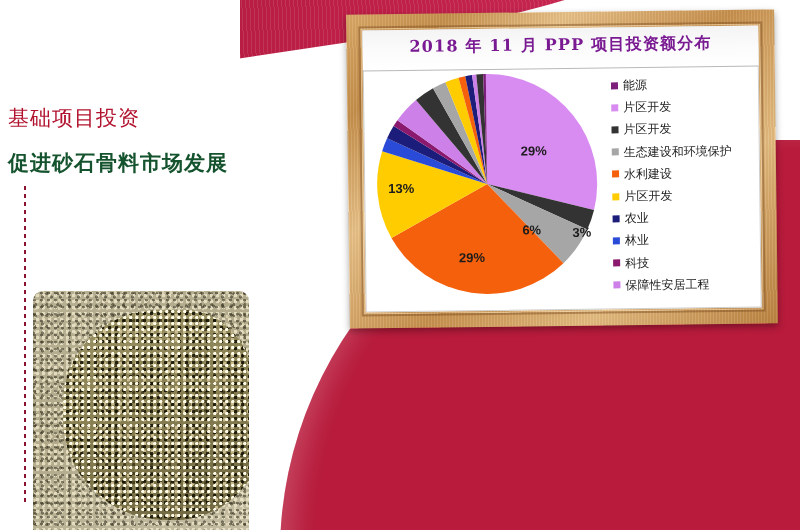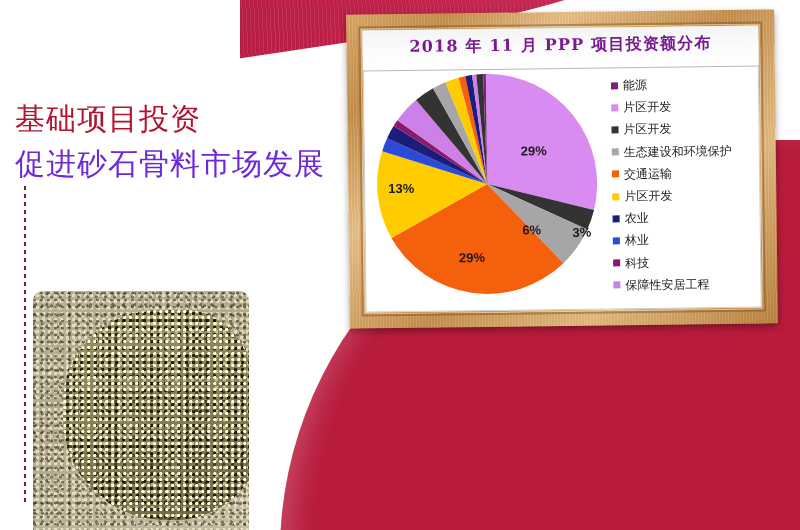--- a/index.html
+++ b/index.html
@@ -34,26 +34,26 @@
     border-radius:78% 0 0 0/96% 0 0 0;
   }
   .swoosh-bot-soft{
     position:absolute;right:-40px;bottom:-40px;width:560px;height:430px;
     border-radius:78% 0 0 0/96% 0 0 0;
     box-shadow:inset 14px -10px 26px rgba(255,255,255,.18);
   }
 
   
   .headline{
-    position:absolute;left:15px;top:96px;width:350px;z-index:6;
-    color:#b2132f;font-size:30px;line-height:45px;letter-spacing:1px;
+    position:absolute;left:8px;top:96px;width:350px;z-index:6;
+    color:#b2132f;font-size:21px;line-height:45px;letter-spacing:1px;
     font-family:"DejaVu Sans","Liberation Sans",sans-serif;font-weight:400;
     white-space:nowrap;
   }
-  .headline .l2{ color:#6d28d9; }
+  .headline .l2{ color:#14532d;font-weight:bold; }
 
   
   .dotted-rule{
     position:absolute;left:24px;top:186px;width:2px;height:320px;z-index:6;
     background:repeating-linear-gradient(to bottom,#8c1433 0 4px,rgba(255,255,255,0) 4px 8px);
   }
 
   
   .photo{
     position:absolute;left:33px;top:291px;width:216px;height:239px;z-index:7;
@@ -223,21 +223,21 @@
             <div class="legend-item">
               <span class="legend-swatch" style="background: rgb(51, 51, 51);"></span>
               <span class="legend-text">片区开发</span>
             </div>
             <div class="legend-item">
               <span class="legend-swatch" style="background: rgb(166, 166, 166);"></span>
               <span class="legend-text">生态建设和环境保护</span>
             </div>
             <div class="legend-item">
               <span class="legend-swatch" style="background: rgb(244, 96, 12);"></span>
-              <span class="legend-text">交通运输</span>
+              <span class="legend-text">水利建设</span>
             </div>
             <div class="legend-item">
               <span class="legend-swatch" style="background: rgb(255, 204, 0);"></span>
               <span class="legend-text">片区开发</span>
             </div>
             <div class="legend-item">
               <span class="legend-swatch" style="background: rgb(28, 28, 122);"></span>
               <span class="legend-text">农业</span>
             </div>
             <div class="legend-item">

